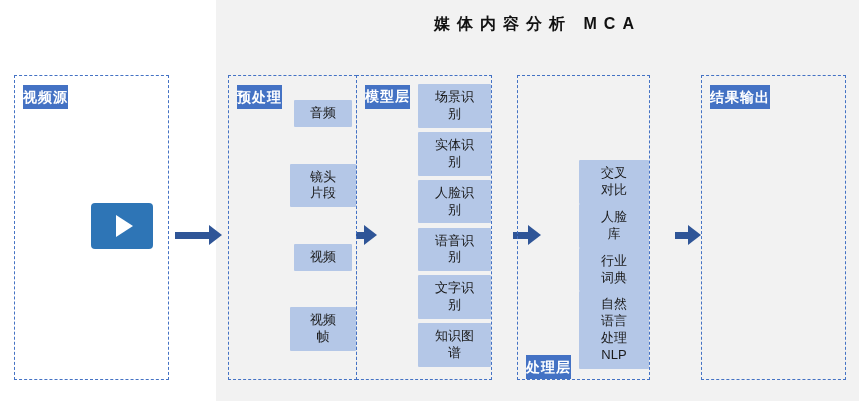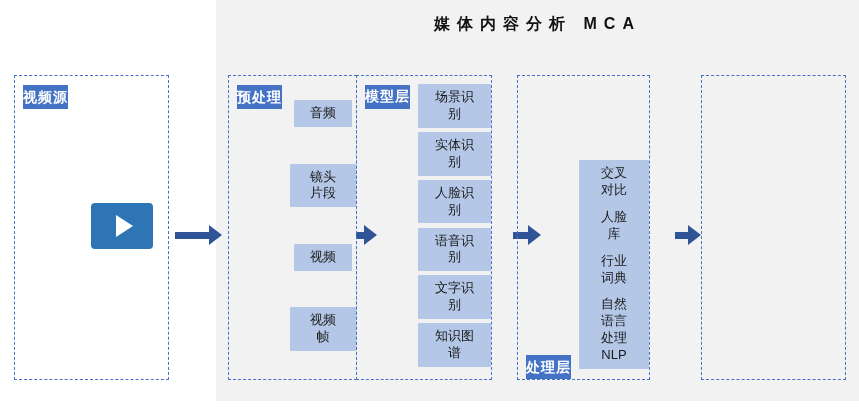--- a/index.html
+++ b/index.html
@@ -137,15 +137,16 @@
 处理NLP</div>
     </div>
   </div>
 
   <div class="arrow arrow4">
     <div class="arrow-shaft"></div>
     <div class="arrow-head"></div>
   </div>
 
   <div class="column col5">
+    <div class="col-header">结果输出</div>
   </div>
 
 </div>
 
 </body></html>

